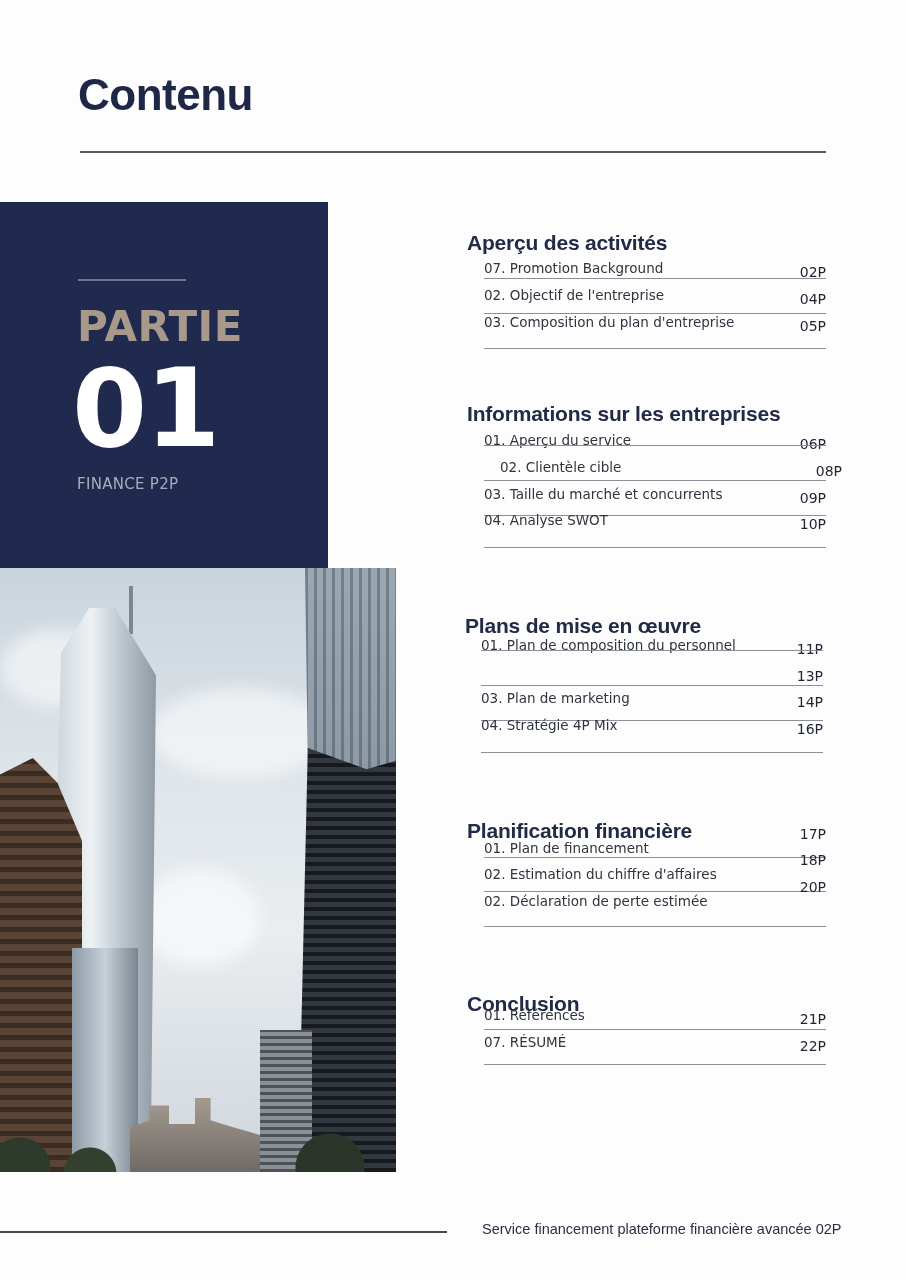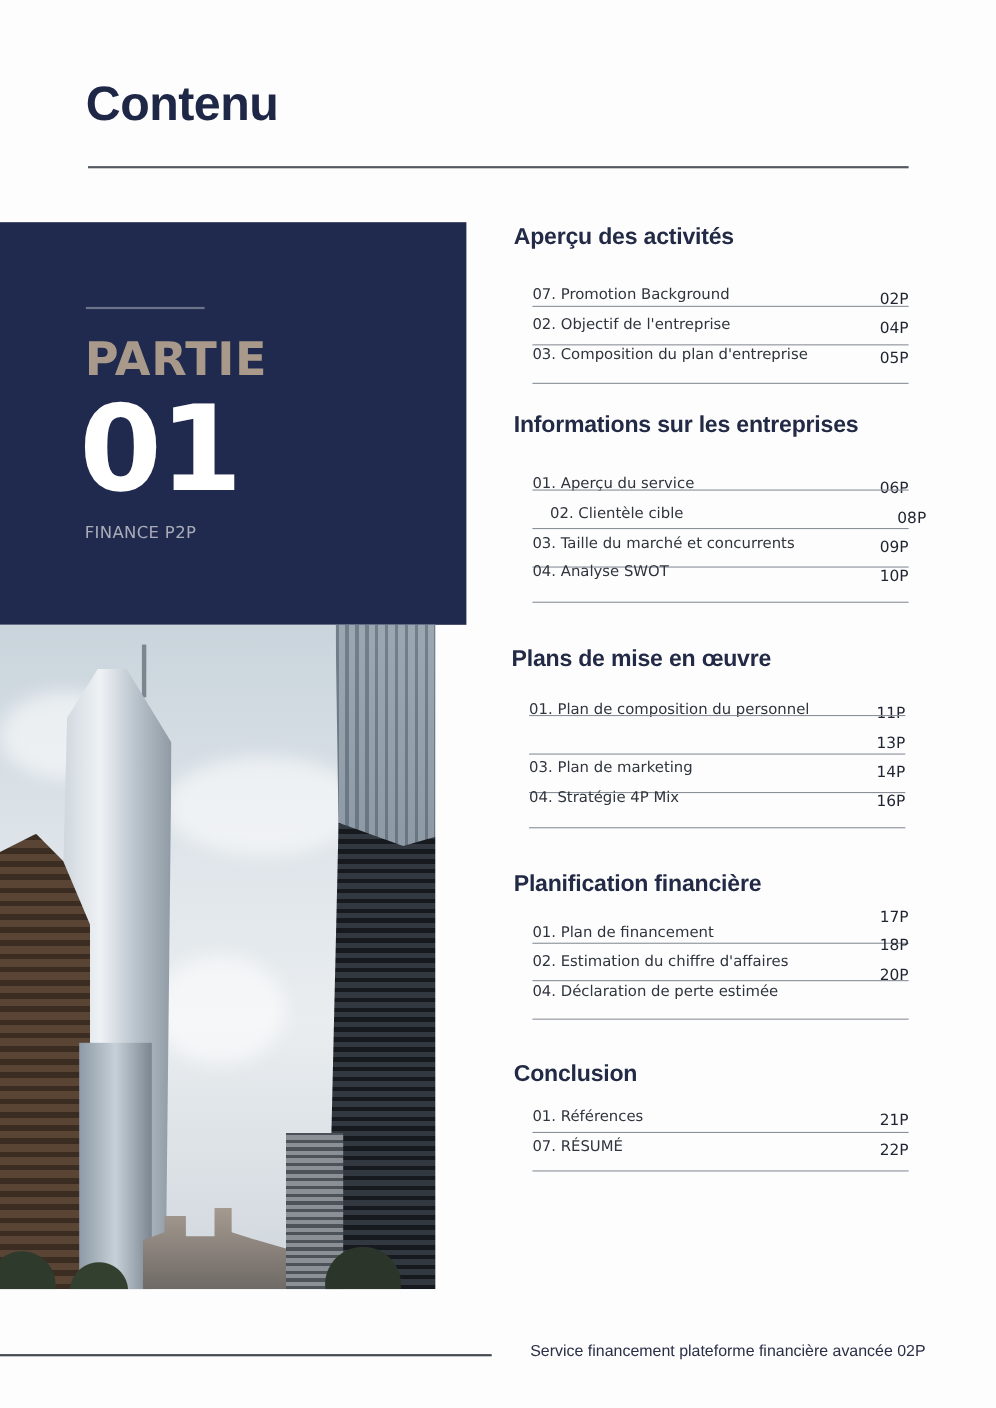--- a/index.html
+++ b/index.html
@@ -12,21 +12,21 @@
   .page-title {
     position: absolute; left: 78px; top: 70px;
     font-size: 44px; font-weight: bold; color: #1f2747; letter-spacing: -0.5px;
     margin: 0;
   }
   .title-rule {
     position: absolute; left: 80px; top: 151px; width: 746px; height: 2px;
     background: #555a62;
   }
   .navy-panel {
-    position: absolute; left: 0; top: 202px; width: 424px; height: 366px;
+    position: absolute; left: 0; top: 202px; width: 328px; height: 366px;
     background: #202a4e;
   }
   .panel-rule {
     position: absolute; left: 78px; top: 77px; width: 108px; height: 2px;
     background: #6b7389;
   }
   .partie-label {
     position: absolute; left: 77px; top: 100px;
     font-size: 42px; font-weight: bold; color: #a8998a; letter-spacing: 0.5px;
     font-family: "DejaVu Sans", sans-serif;
@@ -92,21 +92,21 @@
     clip-path: polygon(0 40%, 15% 30%, 15% 10%, 30% 10%, 30% 35%, 50% 35%, 50% 0, 62% 0, 62% 30%, 80% 40%, 100% 50%, 100% 100%, 0 100%);
   }
   .trees {
     left: 0; top: 560px; width: 396px; height: 44px;
     background: radial-gradient(circle at 20px 40px, #2e3a2c 0 30px, transparent 31px),
                 radial-gradient(circle at 90px 46px, #34402f 0 26px, transparent 27px),
                 radial-gradient(circle at 330px 40px, #2b3529 0 34px, transparent 35px);
   }
 
   .toc { position: absolute; left: 0; top: 0; width: 905px; }
-  .section { position: absolute; }
+  .section { position: absolute; margin-top: 27px; }
   .section-title {
     font-size: 21px; font-weight: bold; color: #222a45; letter-spacing: -0.2px;
     white-space: nowrap;
   }
   .entry {
     position: absolute; width: 342px; height: 27px;
     font-family: "DejaVu Sans", sans-serif; font-size: 13.5px; color: #30343c;
   }
   .entry-label { position: absolute; left: 0; top: 0; white-space: nowrap; }
   .entry-page { position: absolute; right: 0; top: 4px; font-size: 14px; color: #1f2430; }
@@ -223,21 +223,21 @@
     <span class="entry-label">01. Plan de financement</span>
     <span class="entry-page" style="top:-14px;">17P</span>
   </div>
   <div class="entry-rule" style="left:484px;top:857px;"></div>
   <div class="entry" style="left:484px;top:866px;">
     <span class="entry-label">02. Estimation du chiffre d'affaires</span>
     <span class="entry-page" style="top:-14px;">18P</span>
   </div>
   <div class="entry-rule" style="left:484px;top:891px;"></div>
   <div class="entry" style="left:484px;top:893px;">
-    <span class="entry-label">04. Déclaration de perte estimée</span>
+    <span class="entry-label">02. Déclaration de perte estimée</span>
     <span class="entry-page" style="top:-14px;">20P</span>
   </div>
   <div class="entry-rule" style="left:484px;top:926px;"></div>
 
   <div class="section" style="left:467px;top:965px;">
     <div class="section-title">Conclusion</div>
   </div>
   <div class="entry" style="left:484px;top:1007px;">
     <span class="entry-label">01. Références</span>
     <span class="entry-page">21P</span>

